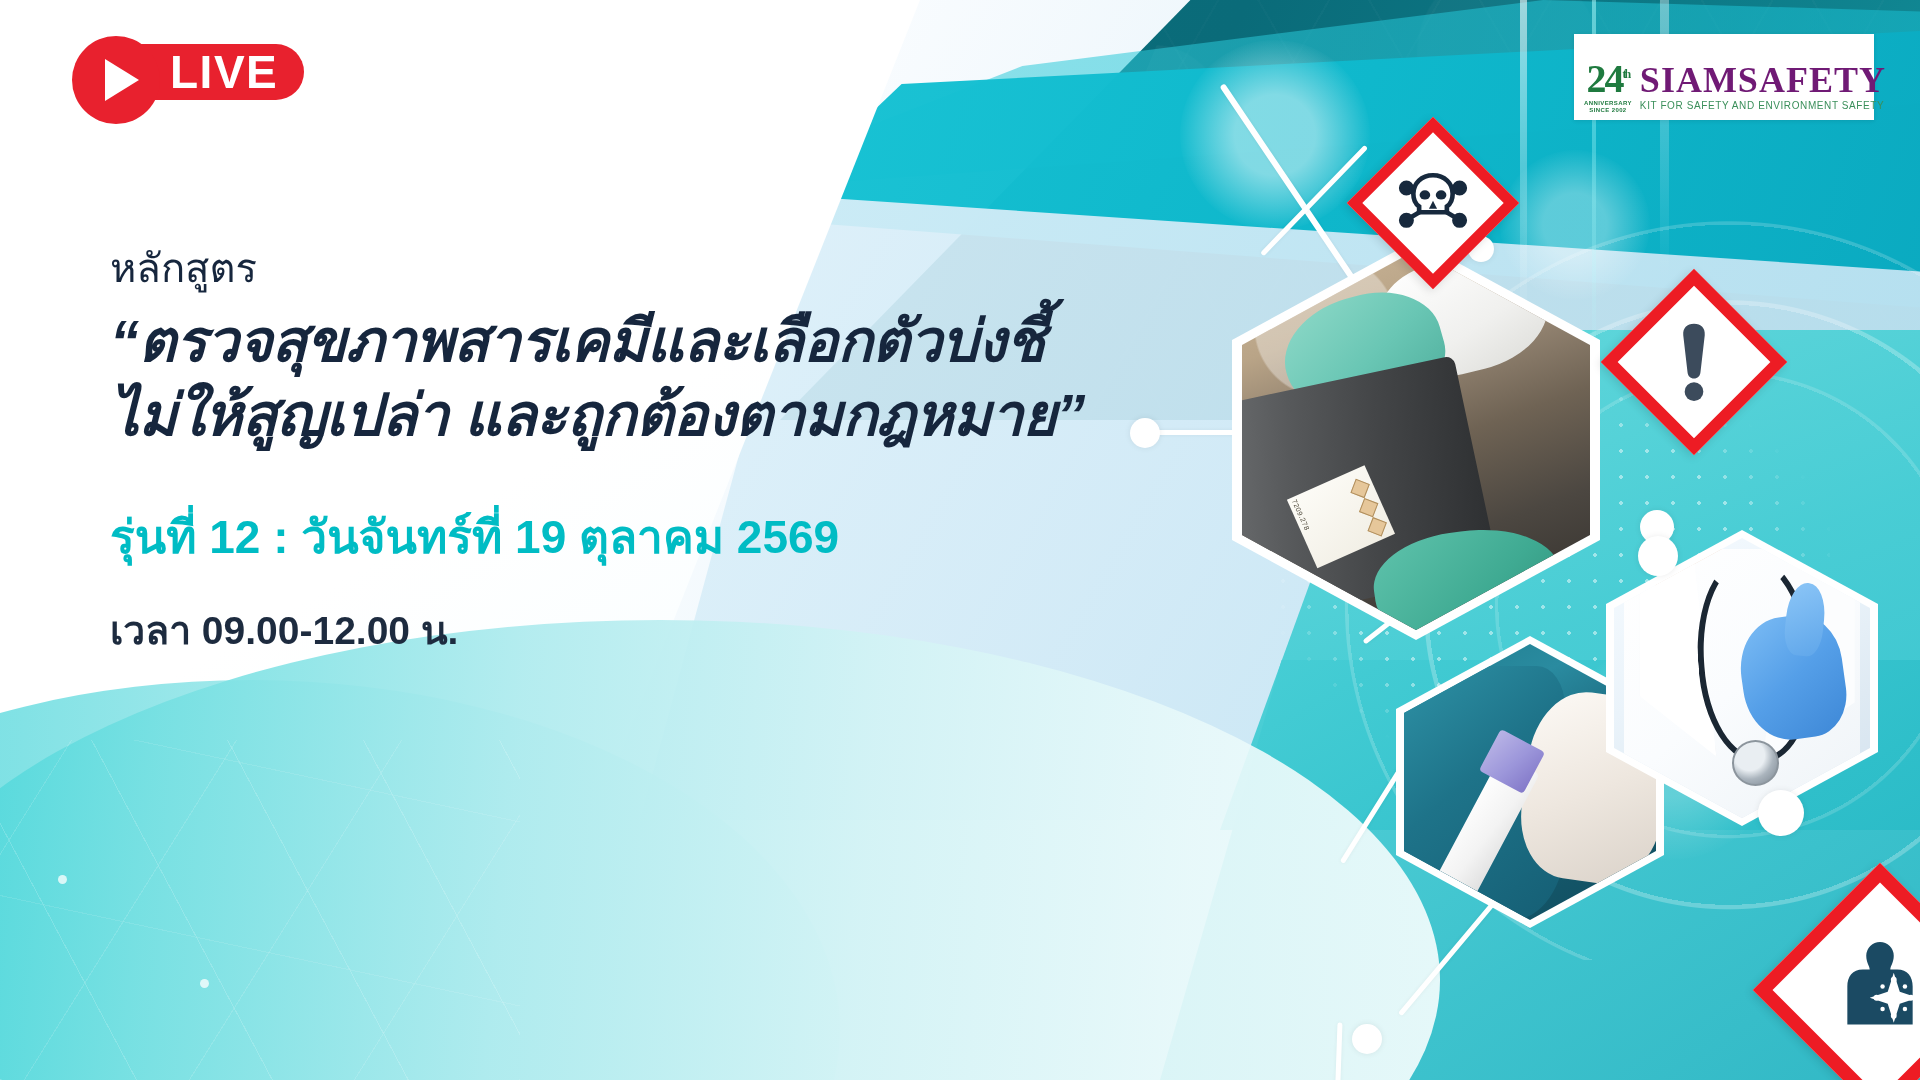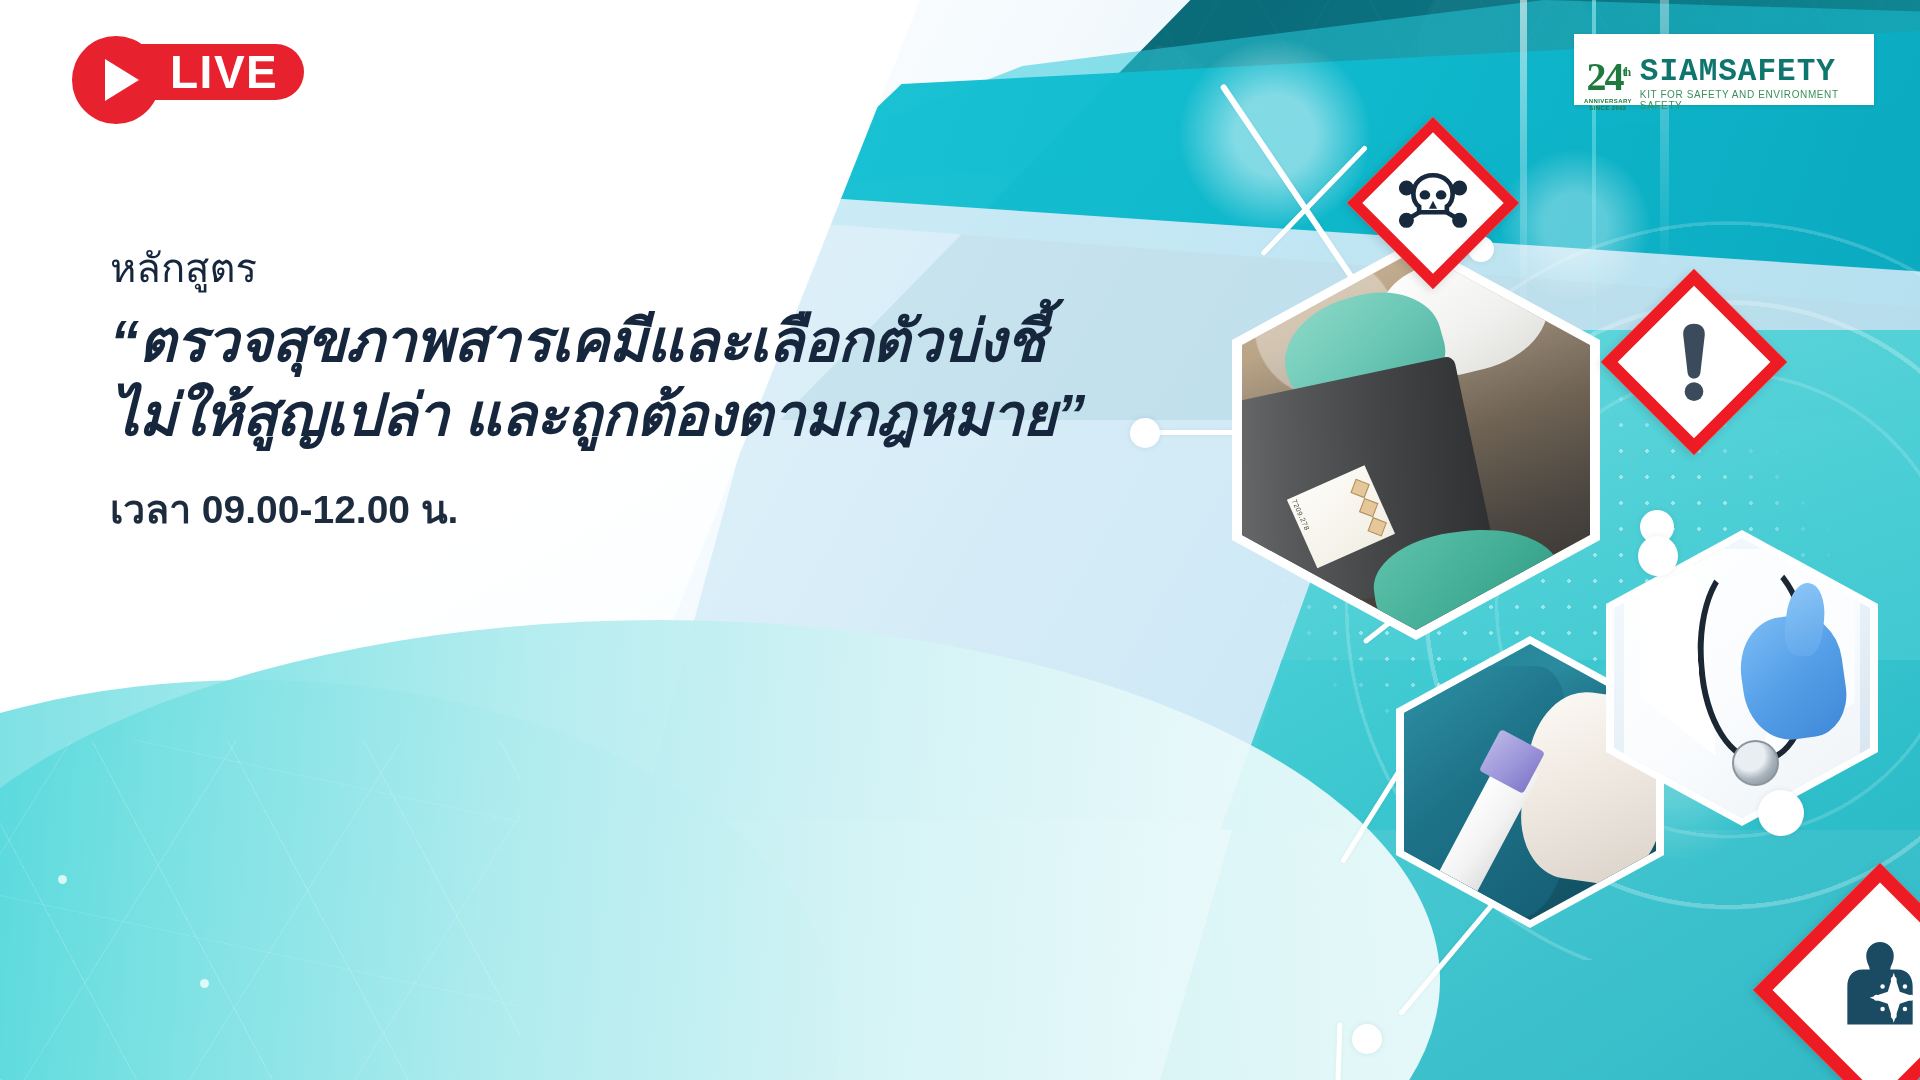--- a/index.html
+++ b/index.html
@@ -92,32 +92,32 @@
   .lz-tri{width:0;height:0;border-left:34px solid #fff;border-top:21px solid transparent;
     border-bottom:21px solid transparent;margin-left:12px;}
   .lz-pill{position:absolute;left:52px;top:16px;height:56px;padding:0 26px 0 46px;background:#e8212e;
     border-radius:0 28px 28px 0;display:flex;align-items:center;}
   .lz-pill span{color:#fff;font-size:46px;font-weight:bold;letter-spacing:1.5px;line-height:1;
     font-family:"Liberation Sans",sans-serif;}
   .lz-zoom{position:absolute;left:120px;top:62px;color:#2d8cff;font-size:58px;font-weight:bold;
     letter-spacing:-1px;line-height:1;font-family:"DejaVu Sans",sans-serif;}
 
   
-  .logo-safety{position:absolute;right:46px;top:34px;width:300px;height:71px;background:#fff;
-    padding:22px 10px 4px 10px;box-sizing:border-box;display:flex;flex-direction:column;
+  .logo-safety{position:absolute;right:46px;top:34px;width:300px;height:86px;background:#fff;
+    padding:22px 10px 4px 10px;box-sizing:border-box;display:flex;
     box-shadow:0 1px 4px rgba(0,0,0,.10);}
   .ss-row{display:flex;align-items:center;gap:8px;flex:1;}
   .ss-24{display:flex;flex-direction:column;align-items:center;line-height:1;}
   .ss-24-num{font-size:40px;font-weight:bold;color:#1f7a3f;letter-spacing:-2px;
     font-family:"Liberation Serif",serif;position:relative;}
   .ss-24-num sup{font-size:12px;vertical-align:super;}
   .ss-24-sub{font-size:6px;color:#1f7a3f;font-weight:bold;letter-spacing:.4px;text-align:center;margin-top:1px;}
   .ss-txt{display:flex;flex-direction:column;justify-content:center;flex:1;}
-  .ss-name{font-size:31px;font-weight:bold;color:#0f766e;letter-spacing:1px;line-height:1;
-    font-family:Liberation Mono, monospace;}
+  .ss-name{font-size:36px;font-weight:bold;color:#701a75;letter-spacing:1px;line-height:1;
+    font-family:Liberation Serif, serif;}
   .ss-tag{font-size:10px;color:#3a8f5a;letter-spacing:.6px;margin-top:2px;
     font-family:"Liberation Sans",sans-serif;}
   .ss-bar{height:7px;background:#1f7a3f;margin-top:4px;}
 
   
   .txt{position:absolute;left:110px;top:238px;width:1060px;color:#16263d;z-index:40;}
   .t-kicker{font-size:40px;line-height:1.1;margin-bottom:14px;font-weight:500;margin-top:8px;}
   .t-title{font-size:58px;font-weight:bold;line-height:1.28;letter-spacing:-.5px;font-style:italic;}
   .t-title div{white-space:nowrap;}
   .t-date{margin-top:48px;font-size:46px;font-weight:bold;color:#00bcc4;letter-spacing:0px;}
@@ -270,20 +270,21 @@
     </div>
     <div class="ss-bar"></div>
   </div>
 
   <div class="txt">
     <div class="t-kicker">หลักสูตร</div>
     <div class="t-title">
       <div>“ตรวจสุขภาพสารเคมีและเลือกตัวบ่งชี้</div>
       <div>ไม่ให้สูญเปล่า และถูกต้องตามกฎหมาย”</div>
     </div>
+    <div class="t-date">รุ่นที่ 12 : วันจันทร์ที่ 19 ตุลาคม 2569</div>
     <div class="t-meta">
       <div>เวลา 09.00-12.00 น.</div>
     </div>
   </div>
 
   <div class="hex-frame" style="left:1232px;top:240px;width:368px;height:400px;"></div>
   <div class="hex" id="photo-chem" style="left:1242px;top:250px;width:348px;height:380px;">
     <div class="hex-img">
       <div class="chem-sleeve"></div>
       <div class="chem-glove-a"></div>

